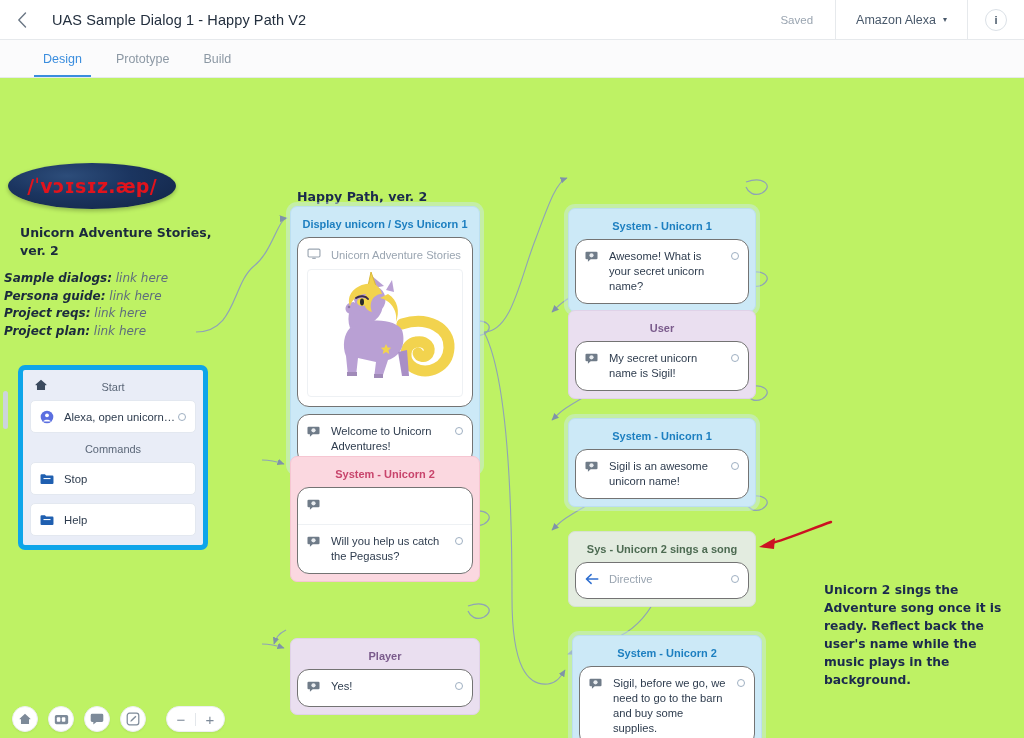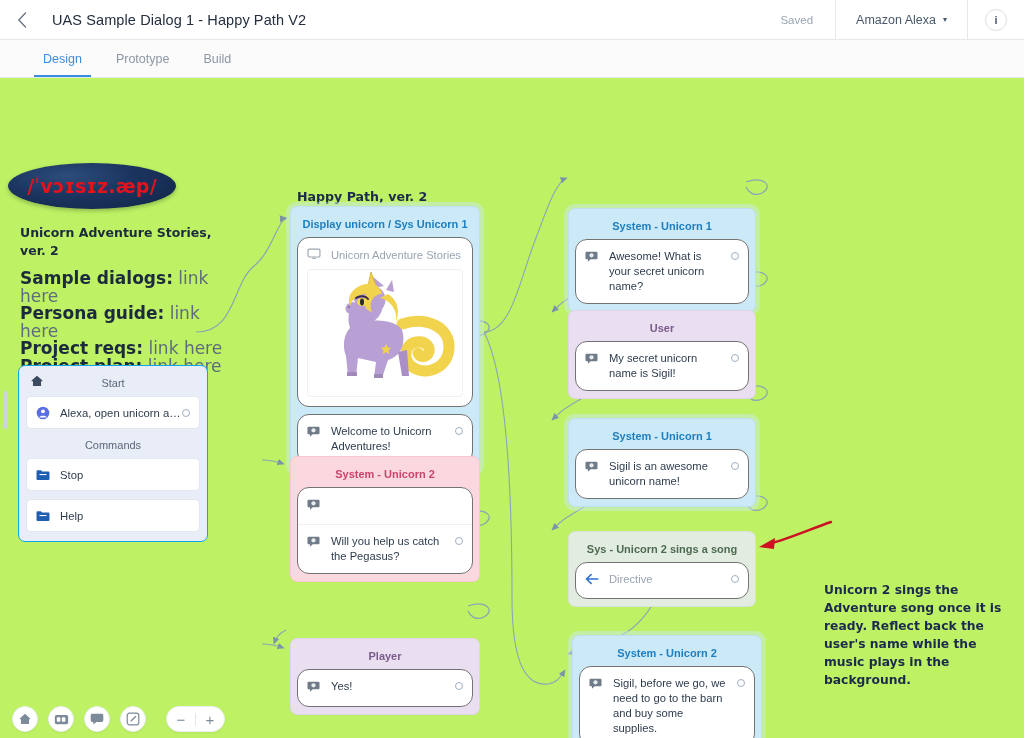--- a/index.html
+++ b/index.html
@@ -80,43 +80,44 @@
   .logo-text {
     color: #e1131c; font-size: 19px; font-weight: 700; letter-spacing: .2px;
     font-family: "DejaVu Sans", sans-serif;
   }
   .proj-title {
     position: absolute; left: 20px; top: 146px; width: 200px;
     font-size: 12.5px; font-weight: 700; color: #1b2a3d; line-height: 1.42;
     font-family: "DejaVu Sans", sans-serif;
   }
   .proj-links {
-    position: absolute; left: 20px; top: 192px; width: 215px;
-    font-size: 17px; line-height: 17.6px; color: #1b2a3d;
+    position: absolute; left: 4px; top: 192px; width: 215px;
+    font-size: 12px; line-height: 17.6px; color: #1b2a3d;
     font-family: "DejaVu Sans", sans-serif;
+    font-style: italic;
   }
   .proj-links .k { font-weight: 700; }
   .proj-links .lnk { color: #5e6c7d; font-weight: 400; cursor: pointer; }
 
   
   .note-title {
     position: absolute; left: 297px; top: 110px; width: 210px;
     font-size: 12.6px; font-weight: 700; color: #1b2a4d; line-height: 1.45;
     font-family: "DejaVu Sans", sans-serif;
   }
   .note-invoc {
     position: absolute; left: 297px; top: 135px; width: 200px;
     font-size: 12.6px; font-weight: 700; color: #1b2a4d; line-height: 17.5px;
     font-family: "DejaVu Sans", sans-serif;
   }
 
   
   .start-group {
     position: absolute; left: 18px; top: 287px; width: 190px;
-    background: #e9edf7; border: 1px solid #0ea5e9; border-radius: 7px;
+    background: #e9edf7; border: 5px solid #0ea5e9; border-radius: 7px;
     padding: 6px 7px 9px 7px;
   }
   .grp-head {
     text-align: center; font-size: 11px; color: #5b6778; padding: 5px 0 7px;
     position: relative;
   }
   .home-ico {
     position: absolute; left: 4px; top: 2px; width: 14px; height: 14px;
     color: #3b4a5e;
   }

